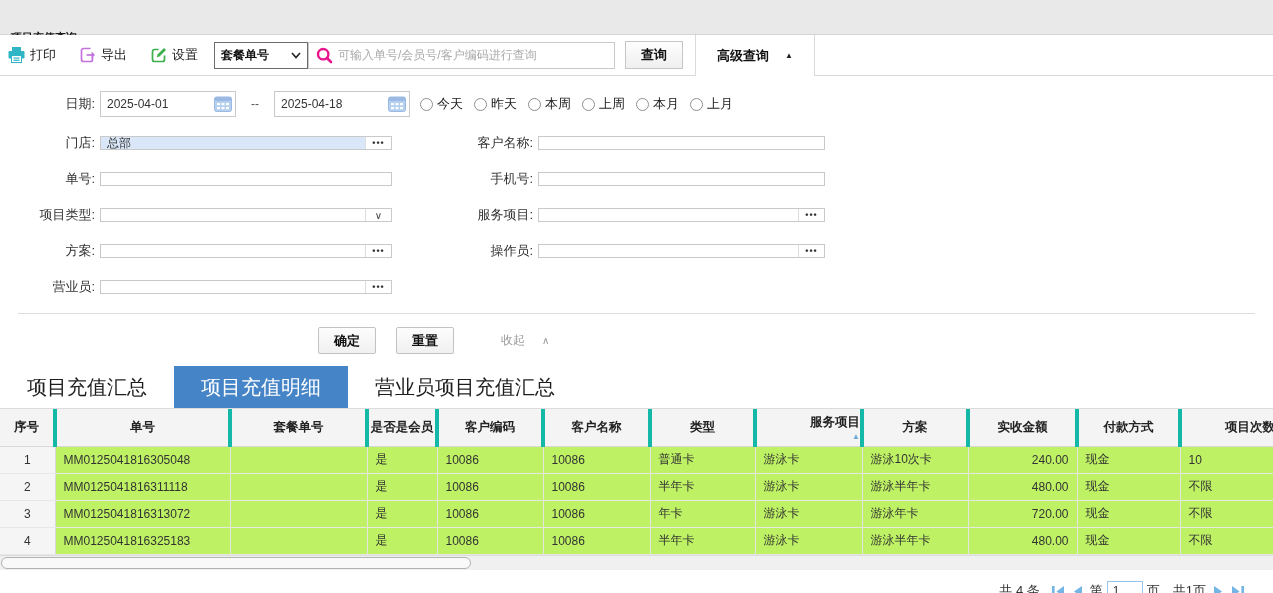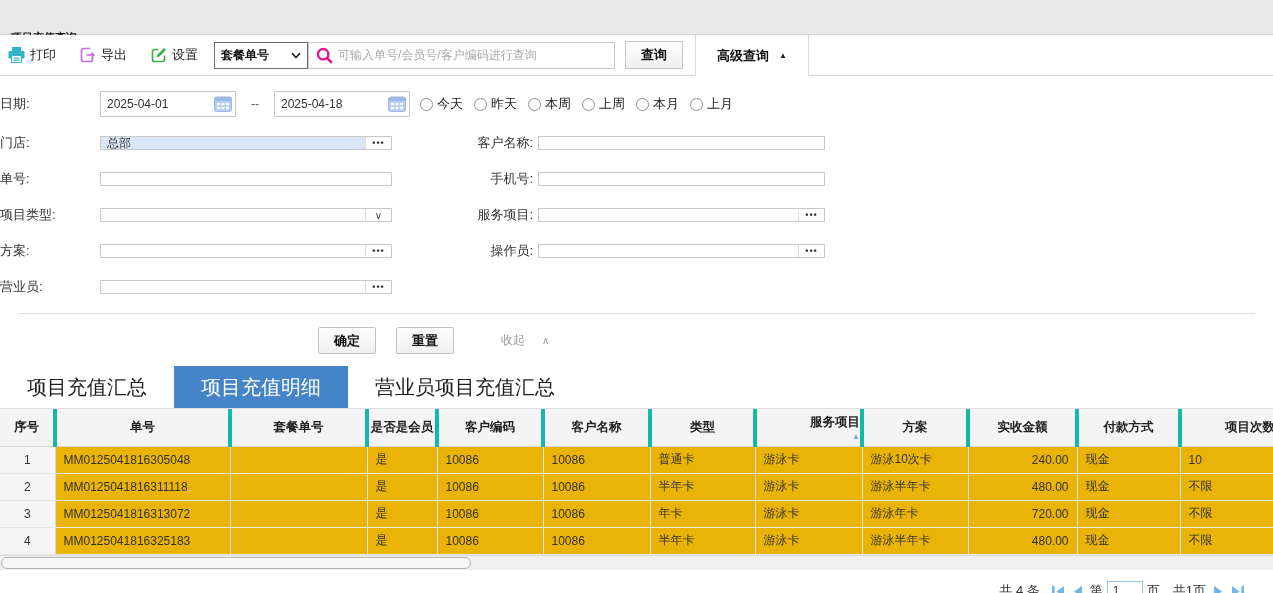--- a/index.html
+++ b/index.html
@@ -20,27 +20,27 @@
     display:flex; align-items:center; justify-content:space-between; padding:0 6px;
     font-size:12px; font-weight:600; color:#111; background:#fff; cursor:pointer; }
   .search-box { width:307px; height:27px; border:1px solid #c9c9c9; display:flex; align-items:center; background:#fff; }
   .search-box svg { margin:0 5px 0 7px; flex:none; }
   .search-box input { flex:1; border:none; outline:none; font-size:12px; color:#333; height:100%; }
   .search-box input::placeholder { color:#a9a9a9; }
   .query-btn { margin-left:10px; height:28px; padding:0 15px; border:1px solid #c6c6c6; border-radius:0;
     background:linear-gradient(#fefefe,#efefef); font-size:13px; font-weight:bold; color:#111; cursor:pointer; }
   .adv-toggle { margin-left:12px; align-self:stretch; margin-bottom:-1px; background:#fff; z-index:2;
     border-left:1px solid #d9d9d9; border-right:1px solid #d9d9d9;
-    display:flex; align-items:center; gap:10px; padding:0 21px; font-size:13px; font-weight:bold; color:#111; cursor:pointer; }
+    display:flex; align-items:center; gap:16px; padding:0 21px; font-size:13px; font-weight:bold; color:#111; cursor:pointer; }
   .adv-toggle .arr { font-size:8px; color:#222; }
 
   
   .adv-panel { background:#fff; padding-top:13px; }
   .date-row { display:flex; align-items:center; height:30px; margin-bottom:6px; }
-  .flabel { width:100px; text-align:left; font-size:13px; color:#333; padding-right:5px; flex:none; }
+  .flabel { width:100px; text-align:right; font-size:13px; color:#333; padding-right:5px; flex:none; }
   .date-box { width:136px; height:26px; border:1px solid #c9c9c9; display:flex; align-items:center; background:#fff; }
   .date-box input { flex:1; min-width:0; border:none; outline:none; font-size:12px; color:#333; padding-left:6px; }
   .date-box .cal { flex:none; margin-right:3px; cursor:pointer; display:flex; }
   .date-sep { margin:0 15px; color:#555; font-size:12px; }
   .radios { display:flex; align-items:center; margin-left:10px; }
   .radio-opt { display:flex; align-items:center; margin-right:11px; cursor:pointer; }
   .radio-opt .rdot { width:13px; height:13px; border:1px solid #8f8f8f; border-radius:50%; background:#fff; margin-right:4px; flex:none; }
   .radio-opt .rtext { font-size:13px; color:#222; }
 
   .f-row { display:flex; align-items:center; height:36px; }
@@ -71,21 +71,21 @@
   .grid-wrap { width:1273px; overflow:hidden; }
   table.grid { width:1320px; table-layout:fixed; border-collapse:collapse; }
   col.c0{width:55px} col.c1{width:175px} col.c2{width:137px} col.c3{width:70px}
   col.c4{width:106px} col.c5{width:107px} col.c6{width:105px} col.c7{width:107px}
   col.c8{width:106px} col.c9{width:109px} col.c10{width:103px} col.c11{width:140px}
   .grid th { height:37px; background:#f4f4f4; border-right:4px solid #14b8a6; border-bottom:1px solid #d9d9d9;
     font-size:12.5px; font-weight:bold; color:#222; text-align:center; vertical-align:middle; cursor:pointer; }
   .grid th .th-in { display:flex; flex-direction:column; align-items:flex-end; justify-content:center; }
   .grid th .sort { color:#6ba9dc; font-size:8px; line-height:7px; margin-top:2px; }
   .grid td { height:27px; border-right:1px solid #e4e4e4; border-bottom:1px solid #e7e7e7;
-    font-size:12px; color:#333; padding:0 8px; white-space:nowrap; overflow:hidden; background:#eab308; }
+    font-size:12px; color:#333; padding:0 8px; white-space:nowrap; overflow:hidden; background:#bef264; }
   .grid td.c0 { text-align:center; background:#f5f5f5; border-right-color:#d9d9d9; padding:0; }
   .grid td.c9 { text-align:right; }
 
   
   .hscroll { height:15px; background:#f0f0f0; border-top:1px solid #dcdcdc; position:relative; }
   .hscroll .thumb { position:absolute; left:1px; top:1px; height:12px; width:470px;
     background:#f9f9f9; border:1px solid #b3b3b3; border-radius:7px; cursor:pointer; }
 
   
   .pager { height:43px; display:flex; align-items:center; justify-content:flex-end; padding-right:25px;

